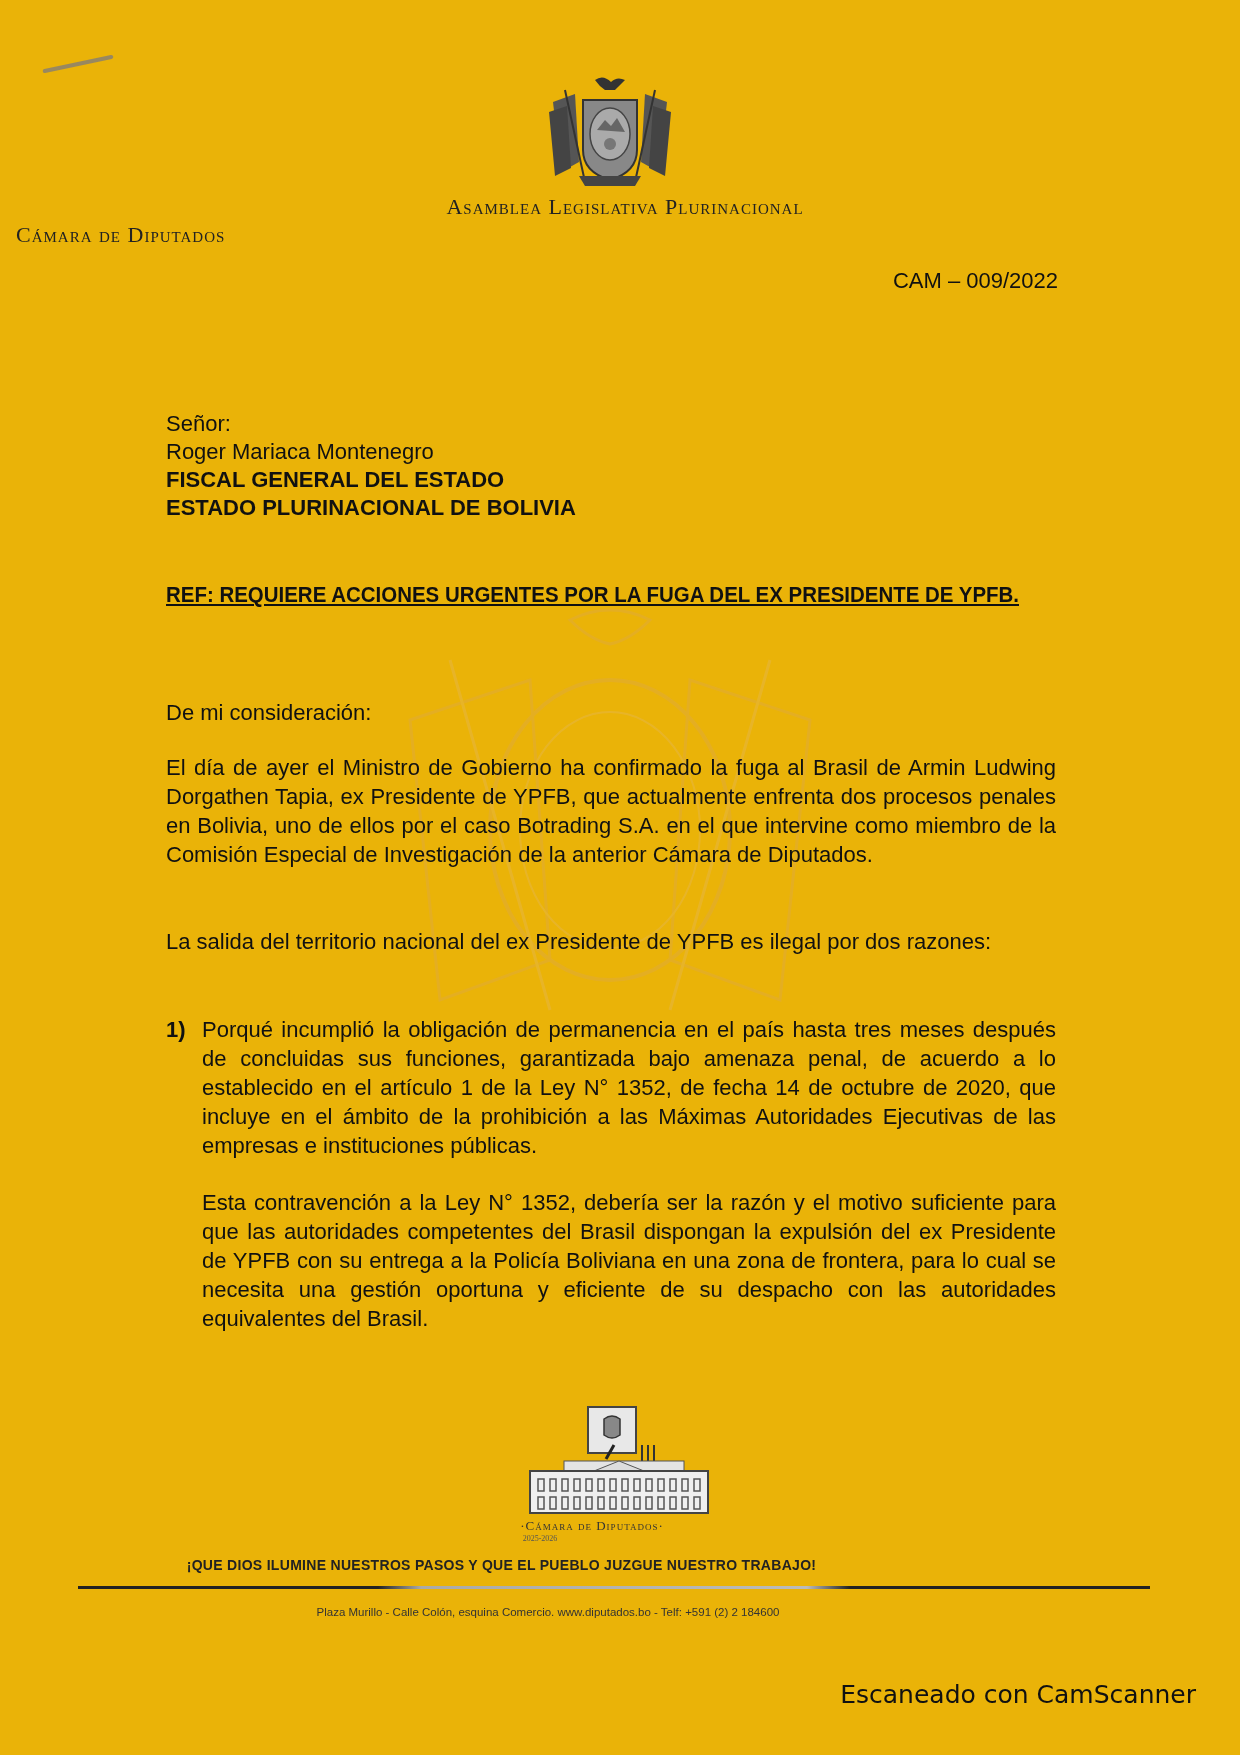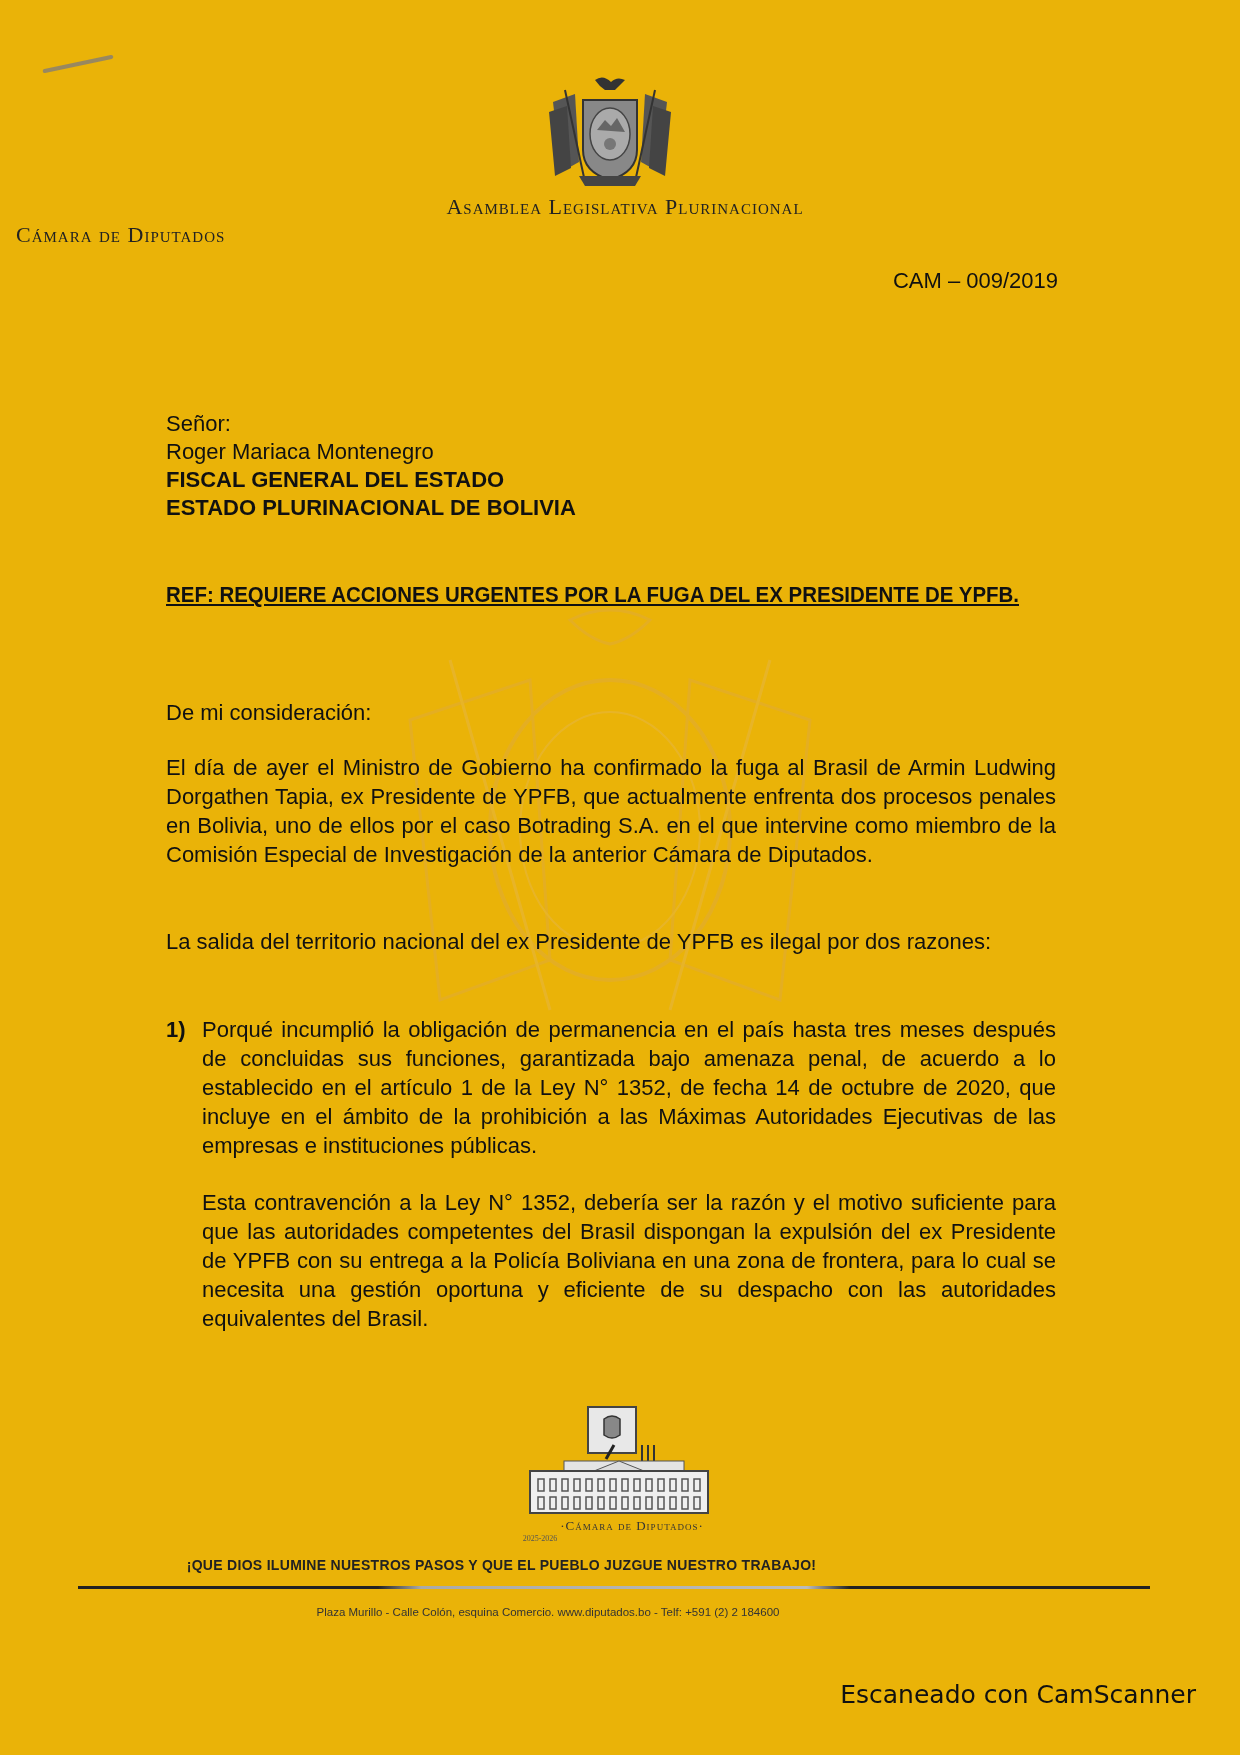--- a/index.html
+++ b/index.html
@@ -163,21 +163,20 @@
       position: absolute;
       left: 0;
       width: 1184px;
       top: 1518px;
       text-align: center;
       font-family: "Liberation Serif", serif;
       font-size: 13px;
       font-variant: small-caps;
       letter-spacing: 1px;
       color: #333;
-      padding-left: 40px;
     }
     .footer-years {
       position: absolute;
       left: 0;
       width: 1080px;
       top: 1534px;
       text-align: center;
       font-family: "Liberation Serif", serif;
       font-size: 8px;
       color: #555;
@@ -244,21 +243,21 @@
     <path d="M52 58 L60 48 L66 54 L72 46 L80 60 Z" fill="#666"></path>
     <circle cx="65" cy="72" r="6" fill="#777"></circle>
 
     <path d="M34 104 L96 104 L90 114 L40 114 Z" fill="#444"></path>
   </svg>
 
   <div class="header-line1">Asamblea Legislativa Plurinacional</div>
   <div class="header-line2">Cámara de Diputados</div>
 
   <div class="date-block">
-    <div>CAM – 009/2019</div>
+    <div>CAM – 009/2022</div>
   </div>
 
   <svg class="watermark" viewBox="0 0 520 420">
     <path d="M220 20 Q260 0 300 20 Q280 40 260 44 Q240 40 220 20 Z" fill="none" stroke="#c99" stroke-width="3"></path>
     <path d="M60 120 L180 80 L200 360 L90 400 Z" fill="none" stroke="#c99" stroke-width="3"></path>
     <path d="M460 120 L340 80 L320 360 L430 400 Z" fill="none" stroke="#c99" stroke-width="3"></path>
     <ellipse cx="260" cy="230" rx="120" ry="150" fill="none" stroke="#c99" stroke-width="4"></ellipse>
     <ellipse cx="260" cy="230" rx="90" ry="118" fill="none" stroke="#dbb" stroke-width="2"></ellipse>
     <line x1="100" y1="60" x2="200" y2="410" stroke="#dbb" stroke-width="3"></line>
     <line x1="420" y1="60" x2="320" y2="410" stroke="#dbb" stroke-width="3"></line>

